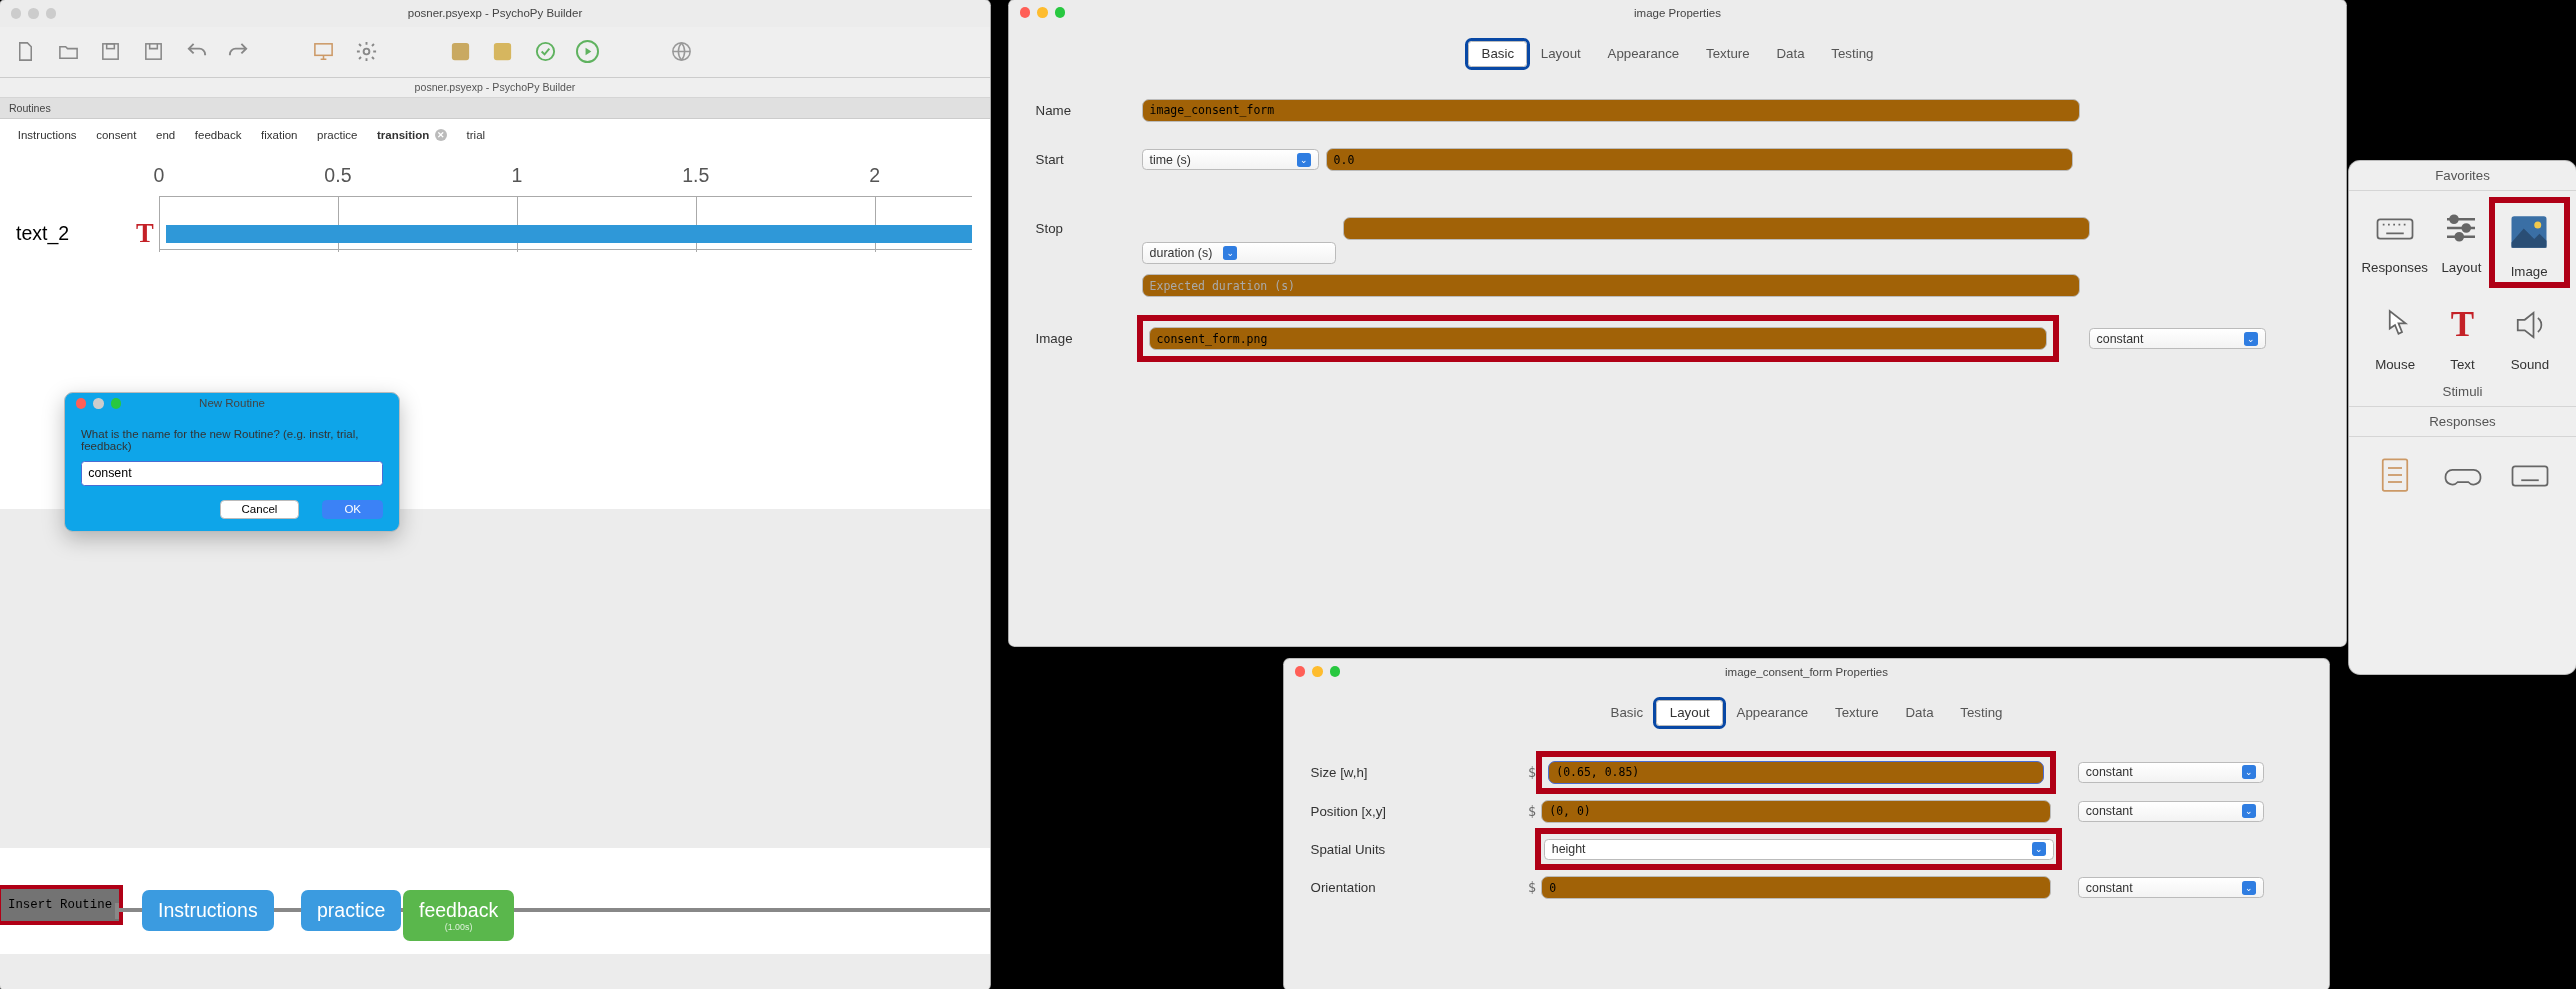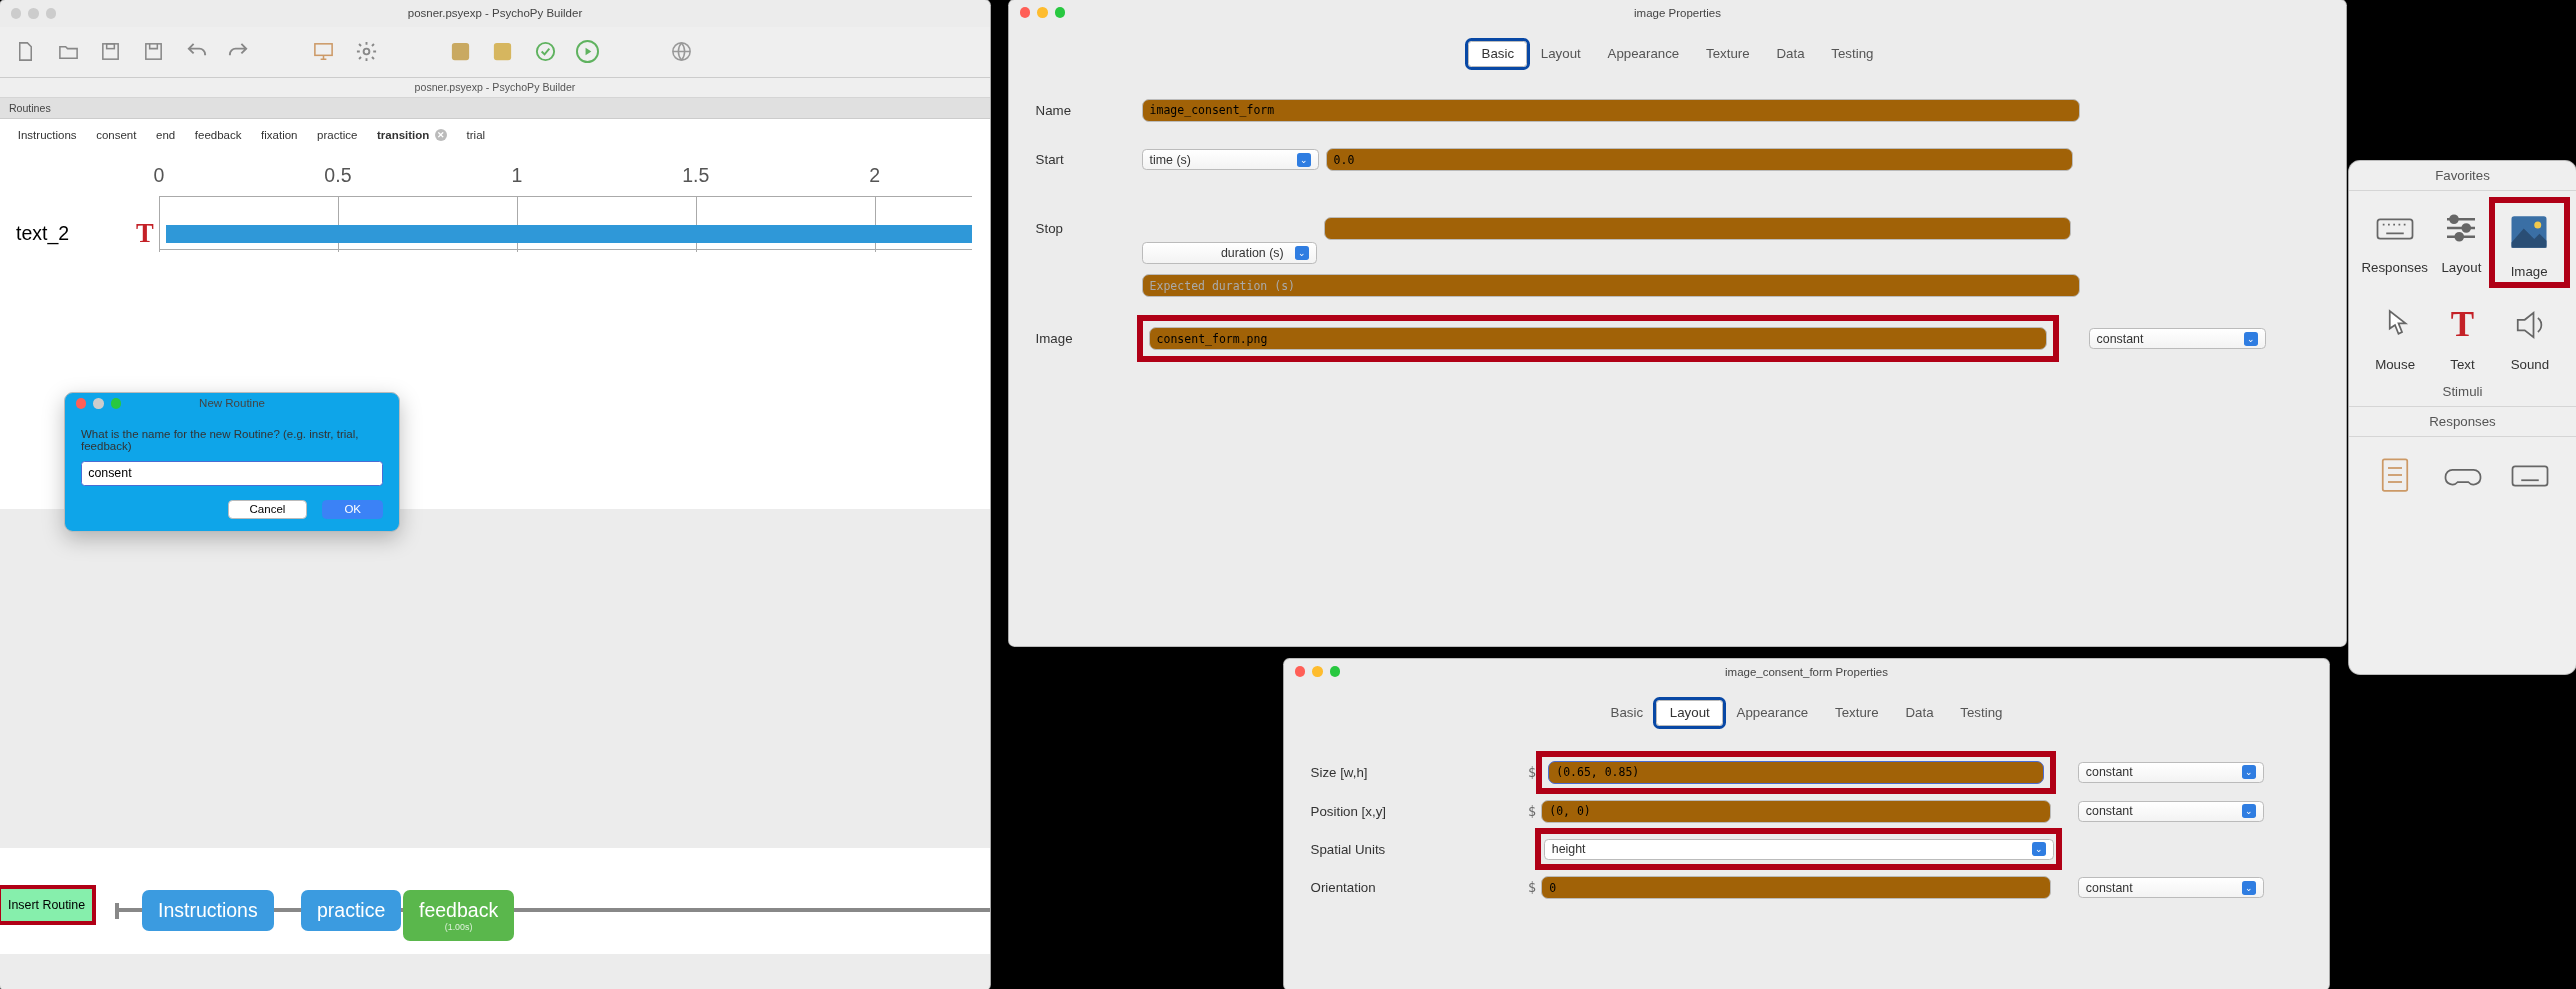--- a/index.html
+++ b/index.html
@@ -33,30 +33,30 @@
   .bar { flex:1; height:17.7px; background:#2f98d8; }
   .hrules { position:absolute; left:159px; right:17.7px; top:50px; bottom:0; }
   .hrules div { position:absolute; top:0; bottom:257px; width:0.9px; background:#aaa; }
   .hline { position:absolute; left:159px; right:17.7px; height:0.9px; background:#aaa; }
 
   
   #newroutine { position:absolute; left:64px; top:246px; width:336px; background:#0ea5e9; border:0.9px solid #bbb; border-radius:8.9px; box-shadow:0 7px 21px rgba(0,0,0,.25); }
   #newroutine .titlebar { height:21px; }
   #newroutine .body { padding:14px 16px 12.4px; font-size:11.5px; color:#333; }
   #newroutine input { width:100%; margin-top:8.9px; padding:4.4px 6.2px; font-size:12.4px; border:1.8px solid #4a6cd4; border-radius:3.5px; outline:none; background:#fff;}
-  #newroutine .btns { display:flex; justify-content:flex-end; gap:15px; margin-top:14px;align-items:center; }
+  #newroutine .btns { display:flex; justify-content:flex-end; gap:23px; margin-top:14px;align-items:center; }
   #newroutine button { padding:2.7px 21px; border-radius:4.4px; border:0.9px solid #bbb; font-size:11.5px; cursor:pointer;}
   #newroutine .ok { background:#3b82f6; color:#fff; border-color:#3b82f6; }
   #newroutine .cancel { background:#fff; }
 
   
   .flow-area { position:absolute; bottom:0; left:0; right:0; height:142px; }
   .flow-label { background:#e0e0e0; padding:4.4px 8.9px; font-size:10.6px; border-top:0.9px solid #ccc; border-bottom:0.9px solid #ccc;}
   .flow-canvas { position:relative; height:106px; background:#fff; }
-  .insert-btn { position:absolute; left:0; top:40px; padding:8.9px 7px; font-size:12.4px; background:#86efac; border:0.9px solid #bbb; cursor:pointer; }
+  .insert-btn { position:absolute; left:0; top:40px; padding:8.9px 7px; font-size:12.4px; background:#737373; border:0.9px solid #bbb; cursor:pointer;font-family:Liberation Mono, monospace; }
   .hl { outline:4.4px solid #b00016; outline-offset:-1.8px; }
   .flow-line-track { position:absolute; left:115px; right:0; top:60px; height:3.5px; background:#888; }
   .flow-node { position:absolute; top:42px; padding:8.9px 16px; border-radius:7px; color:#fff; font-size:19.5px; }
   .node-blue { background:#3b9be0; } .node-green { background:#5ab74c; }
   .flow-dot { position:absolute; top:55px; width:3.5px; height:16px; background:#888; }
 
   
   .props-tabs { display:flex; justify-content:center; gap:0; padding:16px 0 10.6px; }
   .ptab { padding:4.4px 12.4px; font-size:13.3px; color:#555; border:0.9px solid transparent; border-radius:3.5px; cursor:pointer;}
   .ptab.active { background:#fff; border-color:#bbb; color:#333; }
@@ -273,21 +273,21 @@
     <span class="sel" style="width:177px;justify-content:space-between;">
         <span>time (s)</span>
         <span class="chev">⌄</span>
       </span>
     <span style="width:7px"></span>
     <input type="text" style="max-width: 747px;" value="0.0">
   </div>
   <div style="height:12.4px"></div>
   <div class="form-row">
     <span class="lbl">Stop</span>
-    <span class="sel" style="width:175px;justify-content:flex-end;margin-top:48px;">
+    <span class="sel" style="width:194px;justify-content:flex-start;margin-top:48px;">
         <span>duration (s)</span>
         <span class="chev">⌄</span>
       </span>
     <span style="width:7px"></span>
     <input type="text" style="max-width: 747px;">
   </div>
   <div class="form-row">
     <span class="lbl"></span>
     <input type="text" class="ghost" style="max-width: 938px;" placeholder="Expected duration (s)">
   </div>

